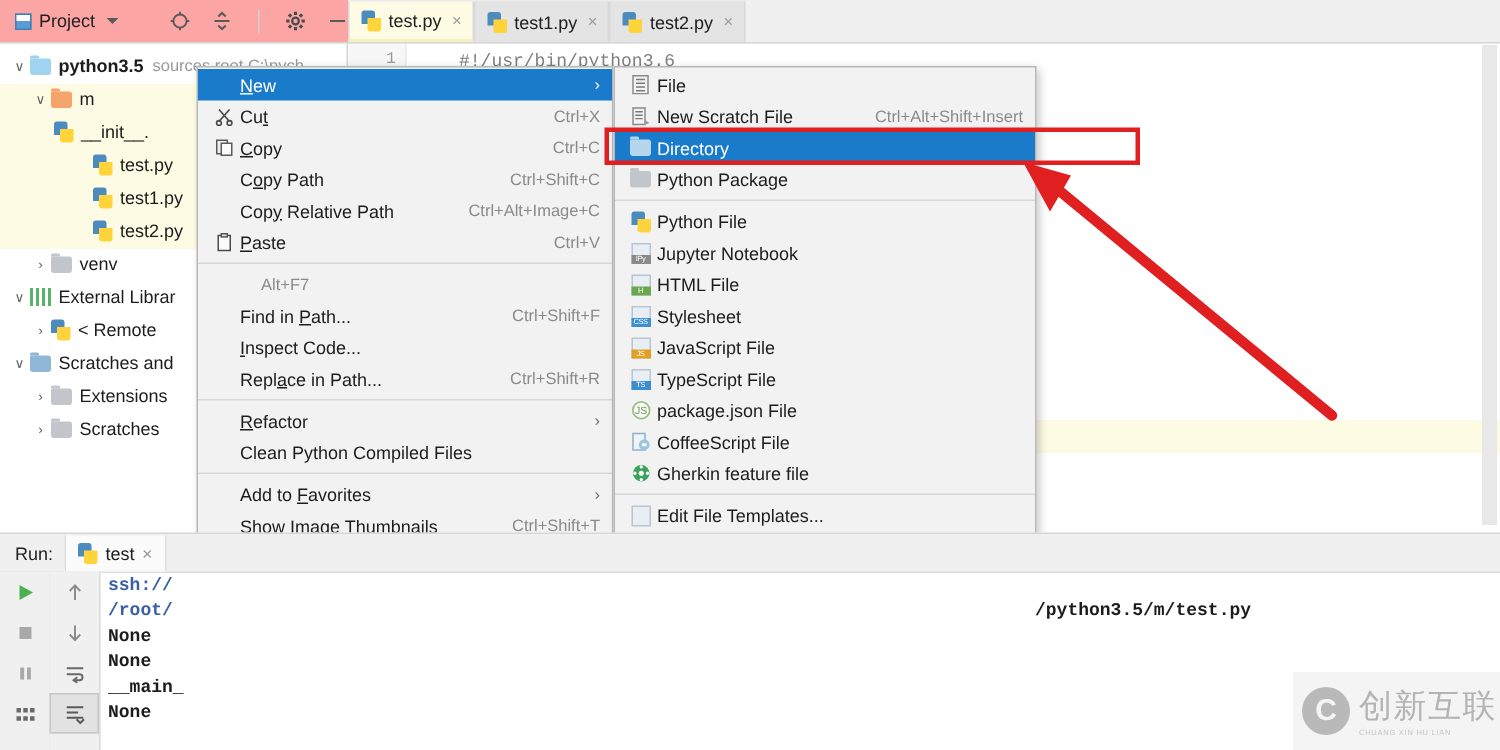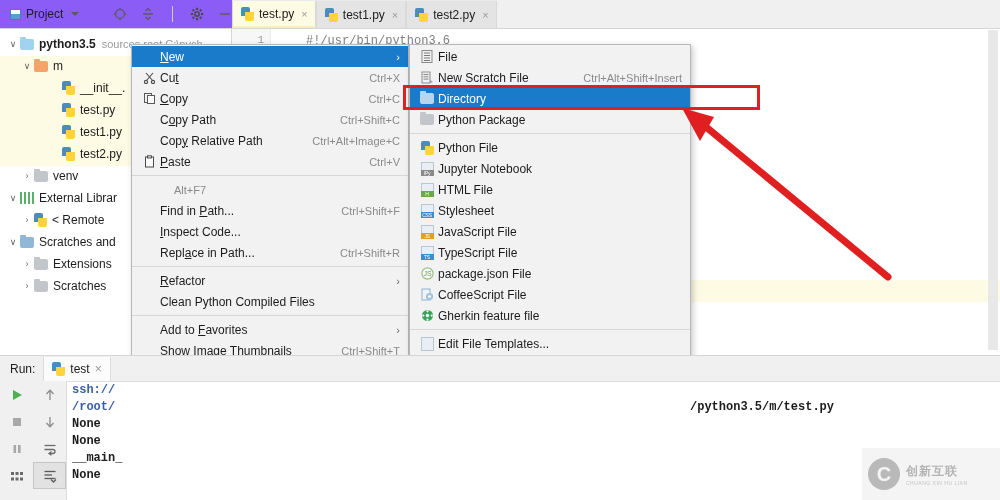--- a/index.html
+++ b/index.html
@@ -7,21 +7,21 @@
     width:1000px;height:500px;overflow:hidden;position:relative;
     background:#ffffff;
     font-family:"Liberation Sans", sans-serif;
     font-size:12px;color:#1a1a1a;
     -webkit-font-smoothing:antialiased;
   }
   .abs{position:absolute;}
 
   
   #toolbar{left:0;top:0;width:1000px;height:28px;background:#f0f0f0;border-bottom:1px solid #d6d6d6;}
-  #tool-left{left:0;top:0;width:232px;height:28px;display:flex;align-items:center;gap:14px;background:#8b5cf6;text-align:right;}
+  #tool-left{left:0;top:0;width:232px;height:28px;display:flex;align-items:center;gap:14px;background:#fca5a5;text-align:right;}
   .proj-btn{display:flex;align-items:center;gap:5px;padding:0 6px 0 10px;height:26px;}
   .proj-sq{width:11px;height:11px;background:#5b9bd5;border:1px solid #3f7fb5;box-sizing:border-box;}
   .proj-sq i{display:block;width:100%;height:45%;background:#ffffff;}
   .proj-label{font-size:12px;color:#202020;}
   .caret{width:0;height:0;border-left:4px solid transparent;border-right:4px solid transparent;border-top:4px solid #5a5a5a;margin-left:3px;}
   .tb-ico{width:24px;height:26px;display:flex;align-items:center;justify-content:center;color:#5a5a5a;}
   .tb-sep{width:1px;height:16px;background:#cfcfcf;margin:0 3px;}
 
   
   #tabs{left:232px;top:0;height:28px;display:flex;align-items:flex-end;background:#ebebeb;}
@@ -97,21 +97,21 @@
   .console.link{color:#3a5fa8;}
 
   
   #redbox{left:403px;top:85px;width:357px;height:25px;border:3px solid #e02020;box-sizing:border-box;}
   #arrow{left:660px;top:95px;width:250px;height:200px;pointer-events:none;}
 
   
   #wm{left:862px;top:448px;width:138px;height:52px;background:#f4f4f4;display:flex;align-items:center;gap:6px;padding-left:6px;box-sizing:border-box;}
   #wm .cx{width:32px;height:32px;border-radius:50%;background:#b9b9b9;color:#f4f4f4;
           display:flex;align-items:center;justify-content:center;font-size:20px;font-weight:bold;}
-  #wm .cn{font-size:12px;color:#b4b4b4;font-weight:bold;letter-spacing:1px;}
+  #wm .cn{font-size:22px;color:#b4b4b4;font-weight:normal;letter-spacing:1px;}
   #wm .py{font-size:5px;color:#c4c4c4;letter-spacing:.5px;}
   .scroll{position:absolute;background:#e8e8e8;}
 </style>
 </head>
 <body>
 
 <div class="abs" id="editor"></div>
 <div class="abs" id="gutter">
   <span class="lineno" style="top:6px;">1</span>
 </div>
@@ -126,21 +126,21 @@
       <span class="arw">∨</span>
       <span class="folder blue"></span>
       <span class="bold">python3.5</span>
       <span class="grey-txt">sources root  C:\pych</span>
     </div>
     <div class="row" style="top: 22px; padding-left: 20px;">
       <span class="arw">∨</span>
       <span class="folder orange"></span>
       <span>m</span>
     </div>
-    <div class="row" style="top: 44px; padding-left: 48px;">
+    <div class="row" style="top: 44px; padding-left: 22px;">
       <span class="arw"></span>
       <span class="pyico" style="margin-right: 5px;">
         <span class="b"></span>
         <span class="y"></span>
       </span>
       <span>__init__.</span>
     </div>
     <div class="row" style="top: 66px; padding-left: 48px;">
       <span class="arw"></span>
       <span class="pyico" style="margin-right: 5px;">

